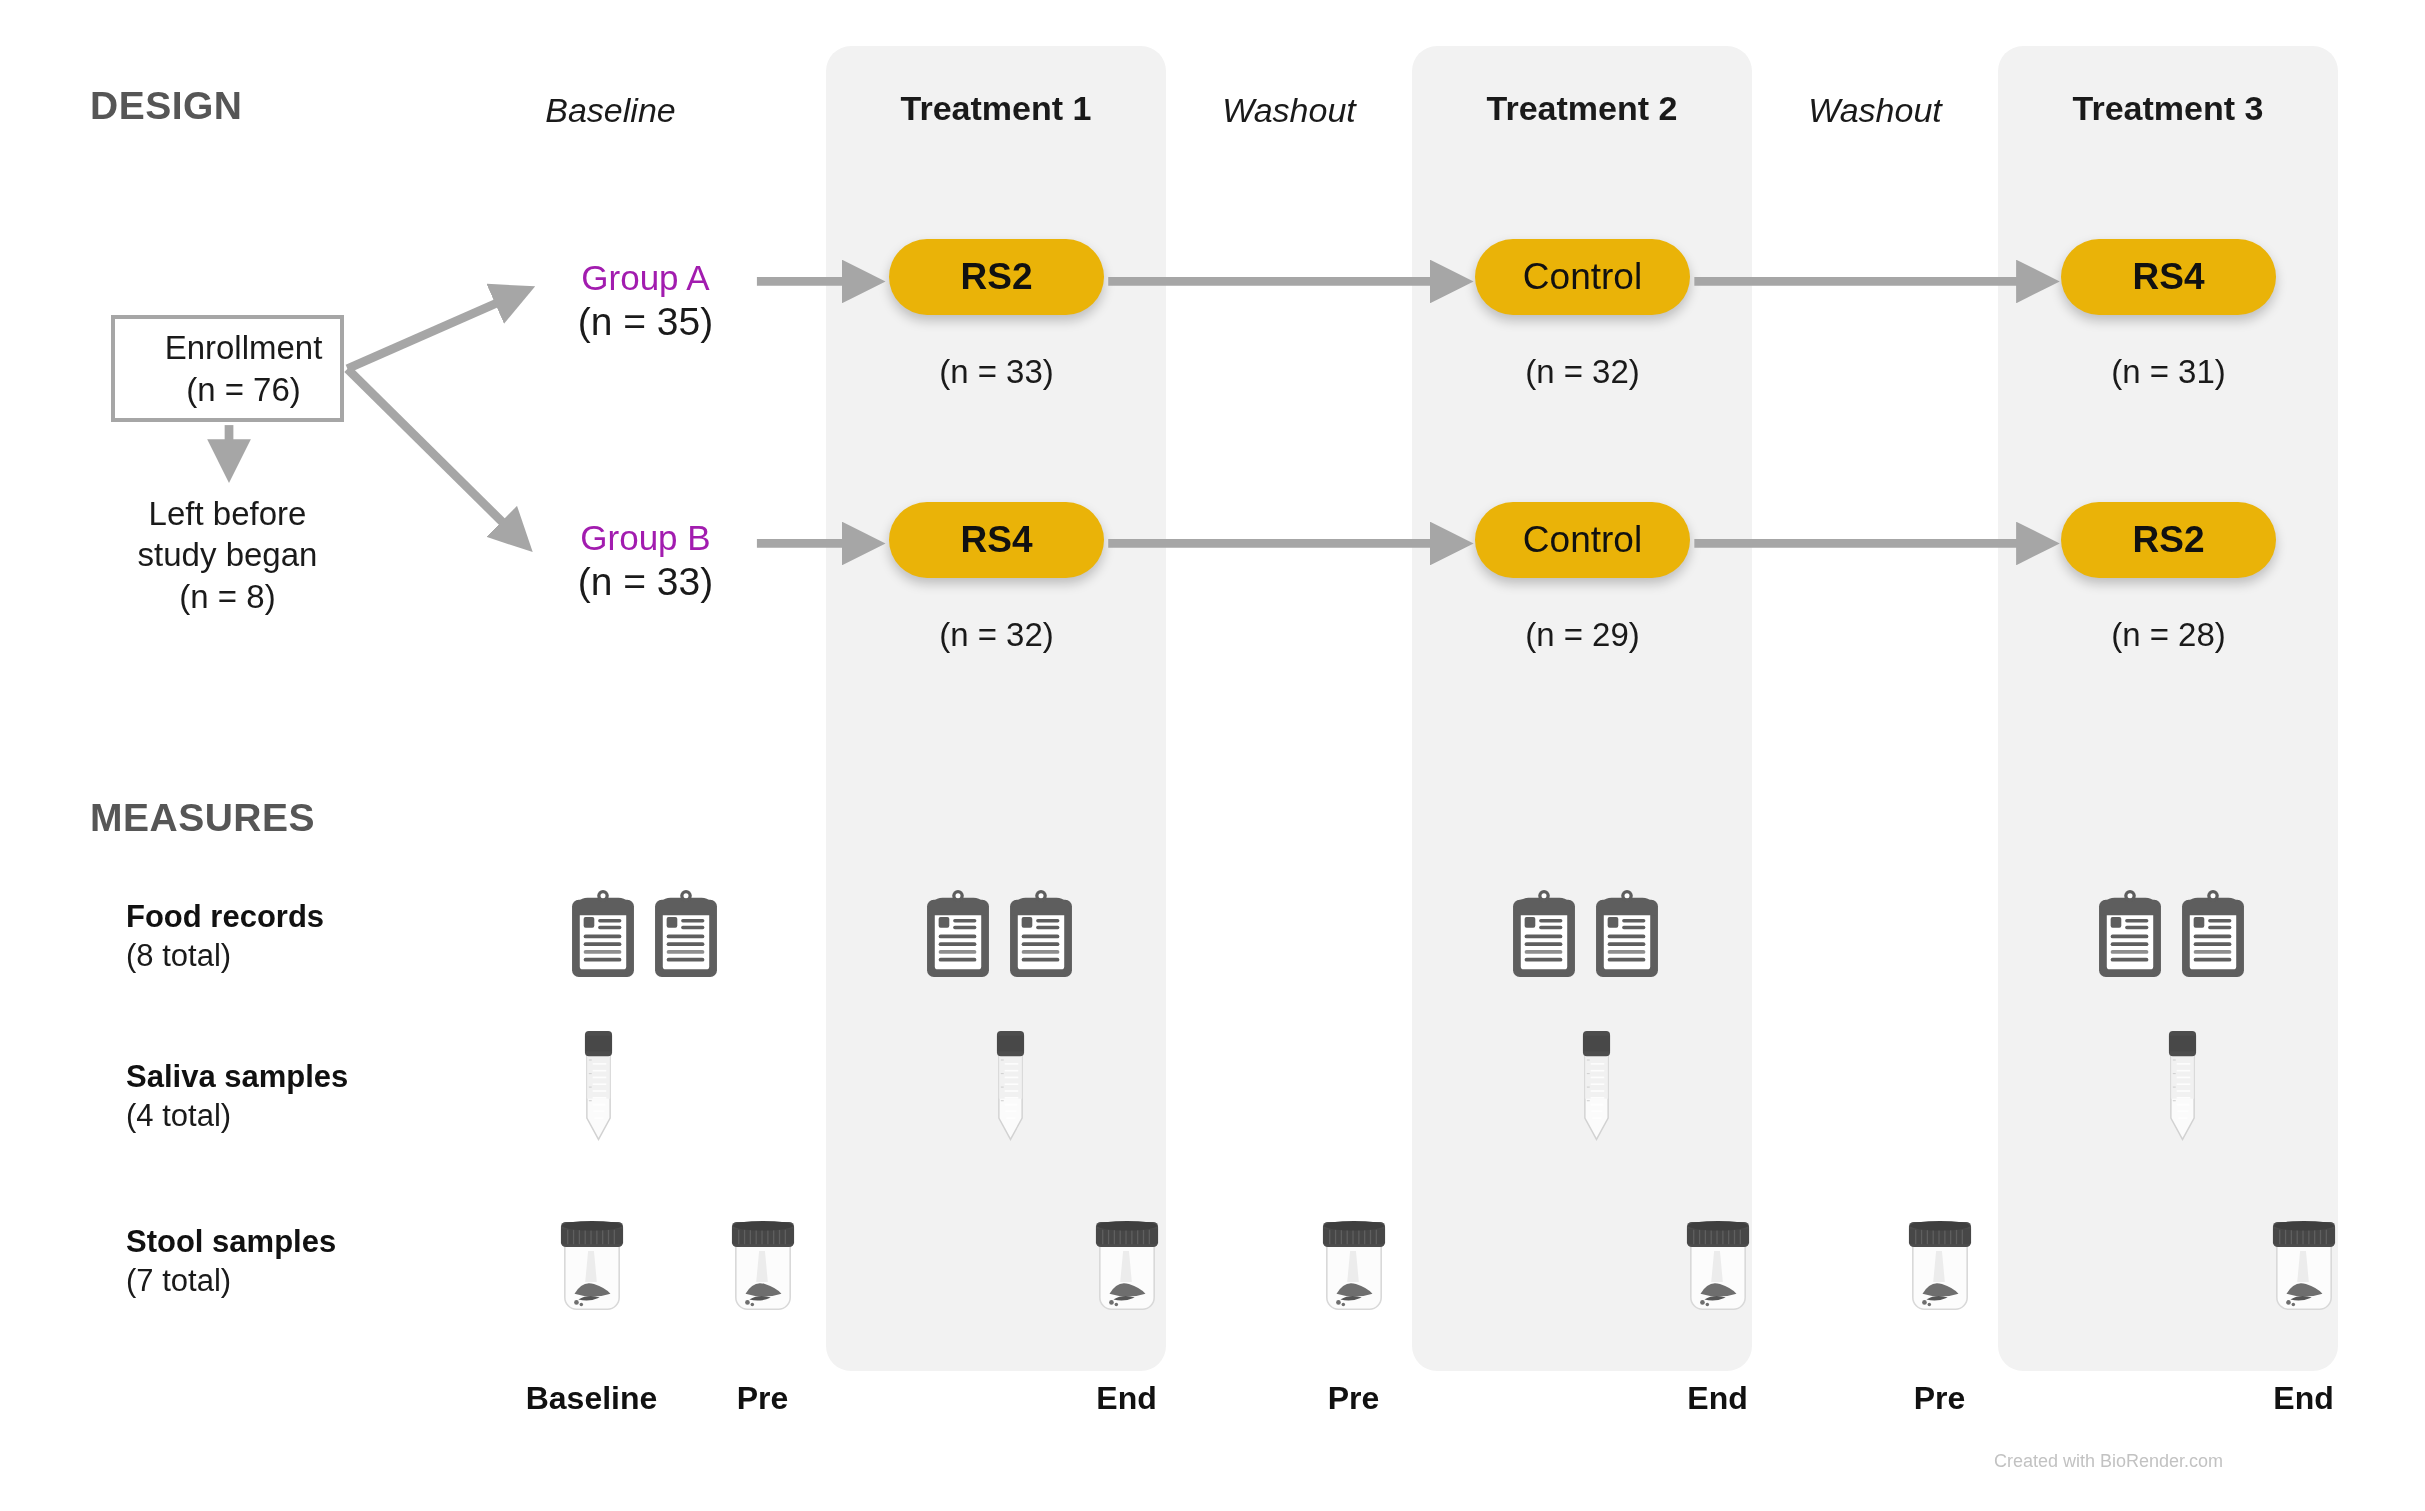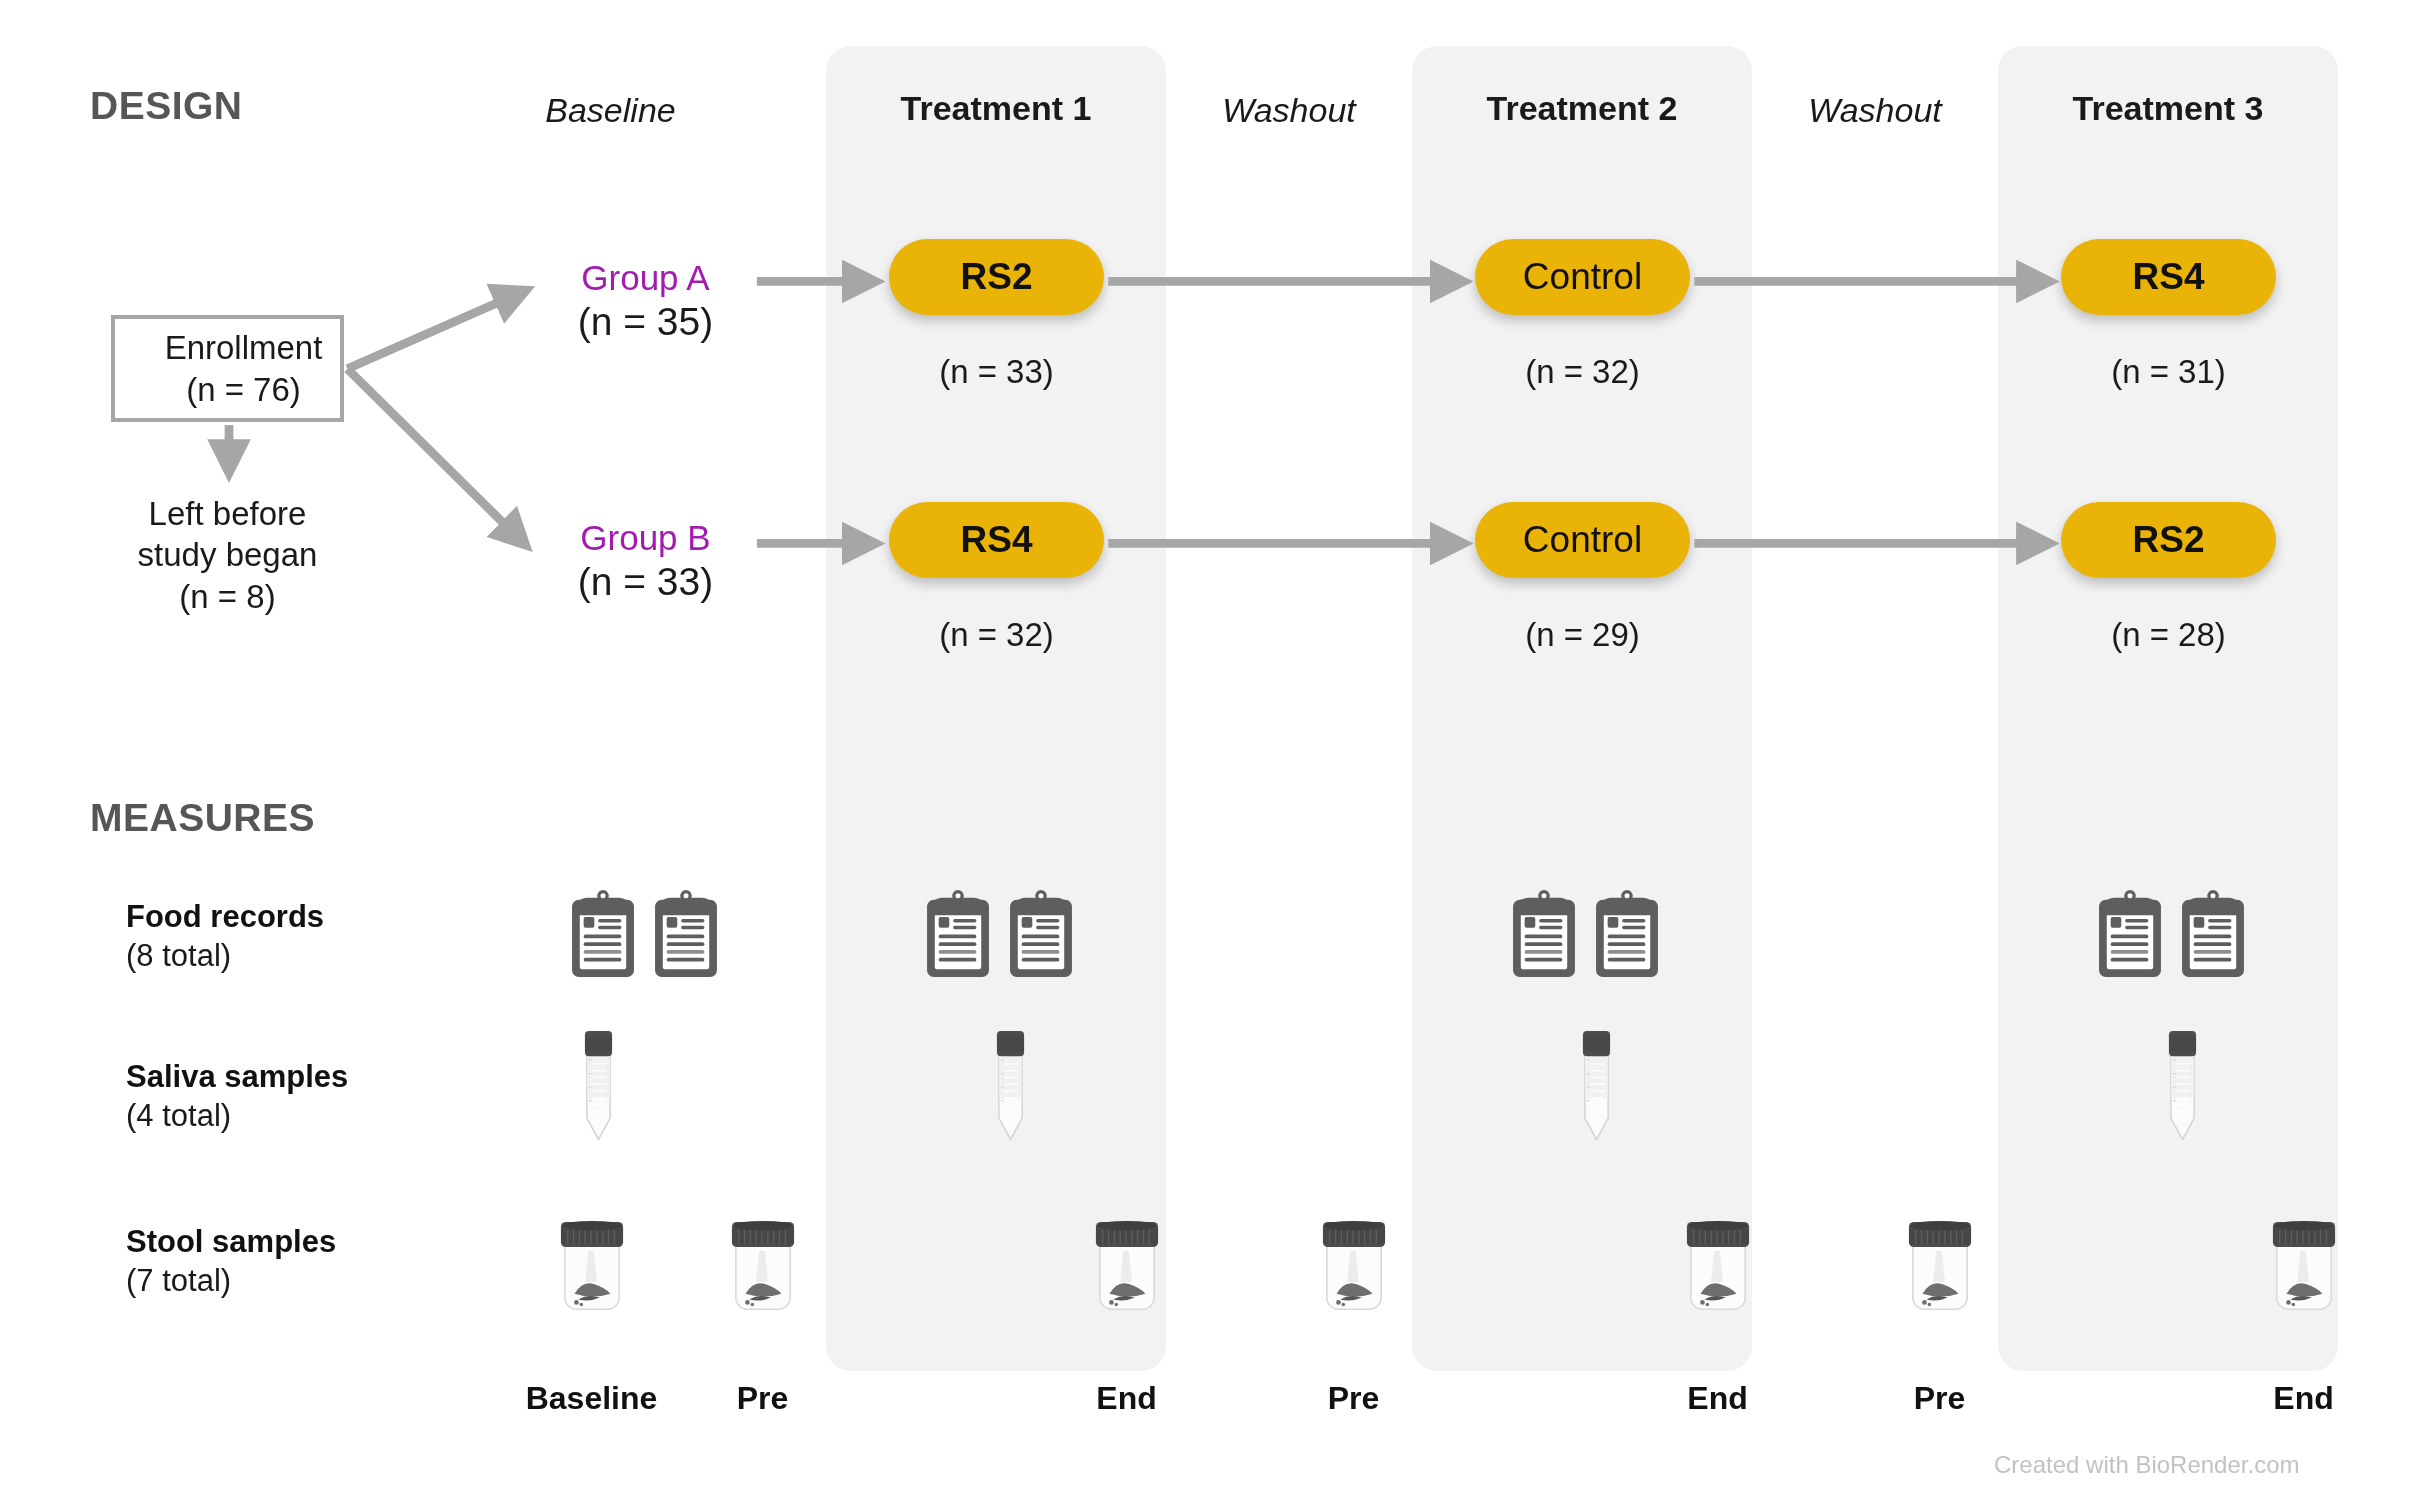--- a/index.html
+++ b/index.html
@@ -122,21 +122,21 @@
     font-size: 32px;
     font-weight: bold;
     color: #111;
     white-space: nowrap;
     text-align: center;
   }
 
   
   .credit {
     position: absolute;
-    font-size: 24px;
+    font-size: 18px;
     color: #c2c2c2;
     white-space: nowrap;
   }
 </style>
 </head>
 <body>
 
 <div id="stage">
 
   <div class="panel" style="left:826px; top:46px; width:340px; height:1325px;"></div>

